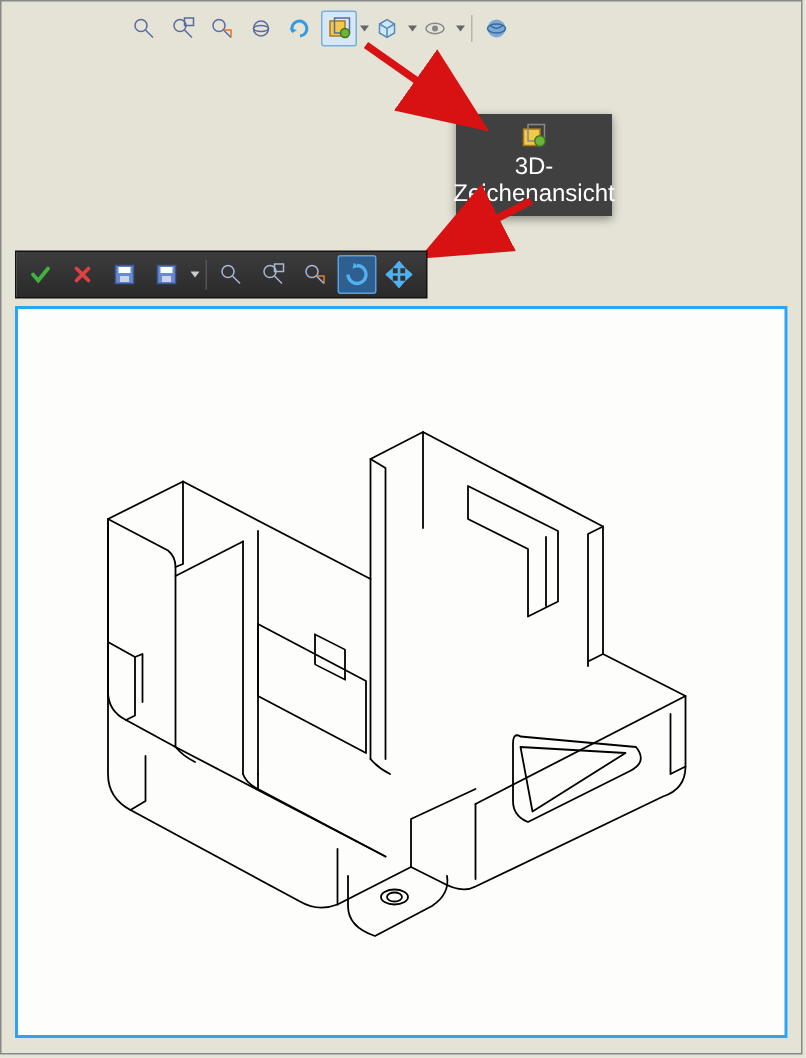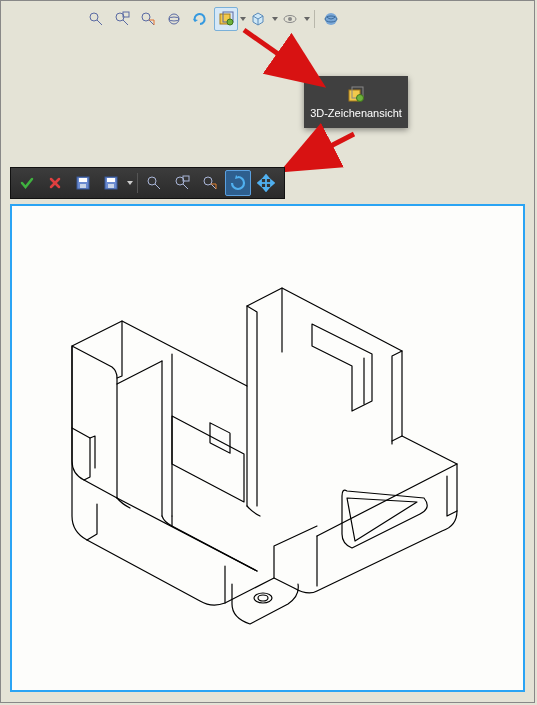--- a/index.html
+++ b/index.html
@@ -58,24 +58,24 @@
     display: flex; align-items: center; justify-content: center;
   }
   .drop-arrow svg { display:block; }
 
   
   .tooltip {
     position: absolute;
     left: 304px;
     top: 76px;
     width: 104px;
-    height: 52px;
+    height: 68px;
     background: #404040;
     color: #fff;
-    font-size: 11px;
+    font-size: 16px;
     display: flex;
     flex-direction: column;
     align-items: center;
     justify-content: center;
     box-shadow: 0 2px 6px rgba(0,0,0,.4);
   }
   .tooltip .tt-icon {
     width: 18px; height: 18px;
     margin-bottom: 3px;
   }

